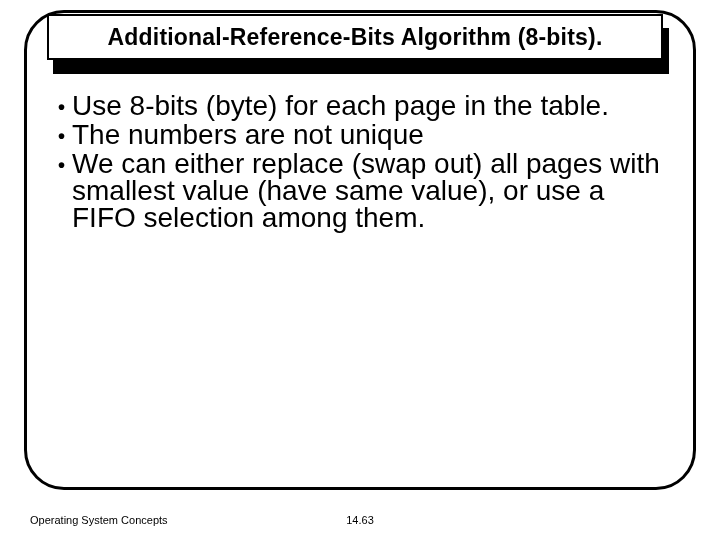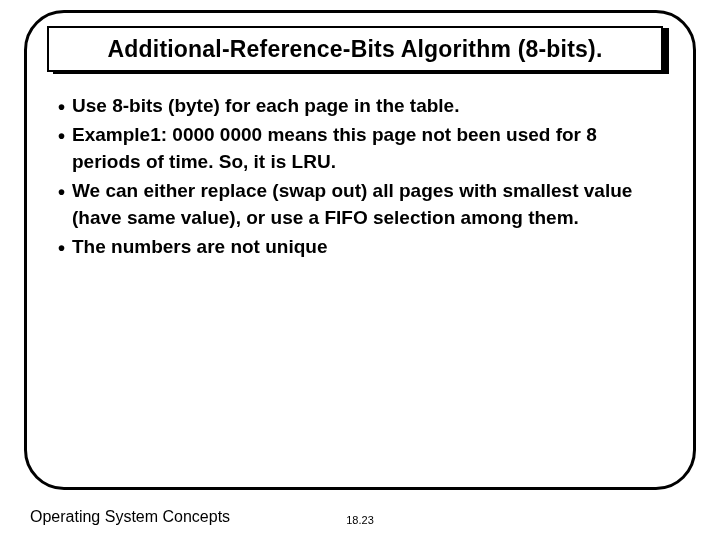--- a/index.html
+++ b/index.html
@@ -24,21 +24,21 @@
     position: absolute;
     left: 53px;
     top: 28px;
     width: 616px;
     height: 46px;
     background: #000;
   }
   .title-box {
     position: absolute;
     left: 47px;
-    top: 26px;
+    top: 14px;
     width: 616px;
     height: 46px;
     background: #fff;
     border: 2.5px solid #000;
     display: flex;
     align-items: center;
     justify-content: center;
   }
   .title-text {
     font-size: 23px;
@@ -63,30 +63,29 @@
     font-size: 20px;
     line-height: 24px;
     font-weight: bold;
     color: #000;
     text-align: left;
     padding-top: 3px;
   }
   .bullet::before { content: "•"; }
   .item-text {
     flex: 1;
-    font-size: 19px;
+    font-size: 28px;
     line-height: 27px;
     color: #000;
-    font-weight: bold;
   }
   .footer-left {
     position: absolute;
     left: 30px;
     bottom: 14px;
-    font-size: 16px;
+    font-size: 11px;
     color: #000;
   }
   .footer-center {
     position: absolute;
     left: 0;
     right: 0;
     bottom: 14px;
     text-align: center;
     font-size: 11px;
     color: #000;
@@ -103,27 +102,23 @@
     <div class="title-text">Additional-Reference-Bits Algorithm (8-bits).</div>
   </div>
 
   <div class="content">
     <div class="item">
       <span class="bullet"></span>
       <span class="item-text">Use 8-bits (byte) for each page in the table.</span>
     </div>
     <div class="item">
       <span class="bullet"></span>
-      <span class="item-text">Example1: 0000 0000 means this page not been used for 8 periods of time. So, it is LRU.</span>
+      <span class="item-text">The numbers are not unique</span>
     </div>
     <div class="item">
       <span class="bullet"></span>
       <span class="item-text">We can either replace (swap out) all pages with smallest value (have same value), or use a FIFO selection among them.</span>
     </div>
-    <div class="item">
-      <span class="bullet"></span>
-      <span class="item-text">The numbers are not unique</span>
-    </div>
   </div>
 
   <div class="footer-left">Operating System Concepts</div>
-  <div class="footer-center">18.23</div>
+  <div class="footer-center">14.63</div>
 </div>
 
 </body></html>

